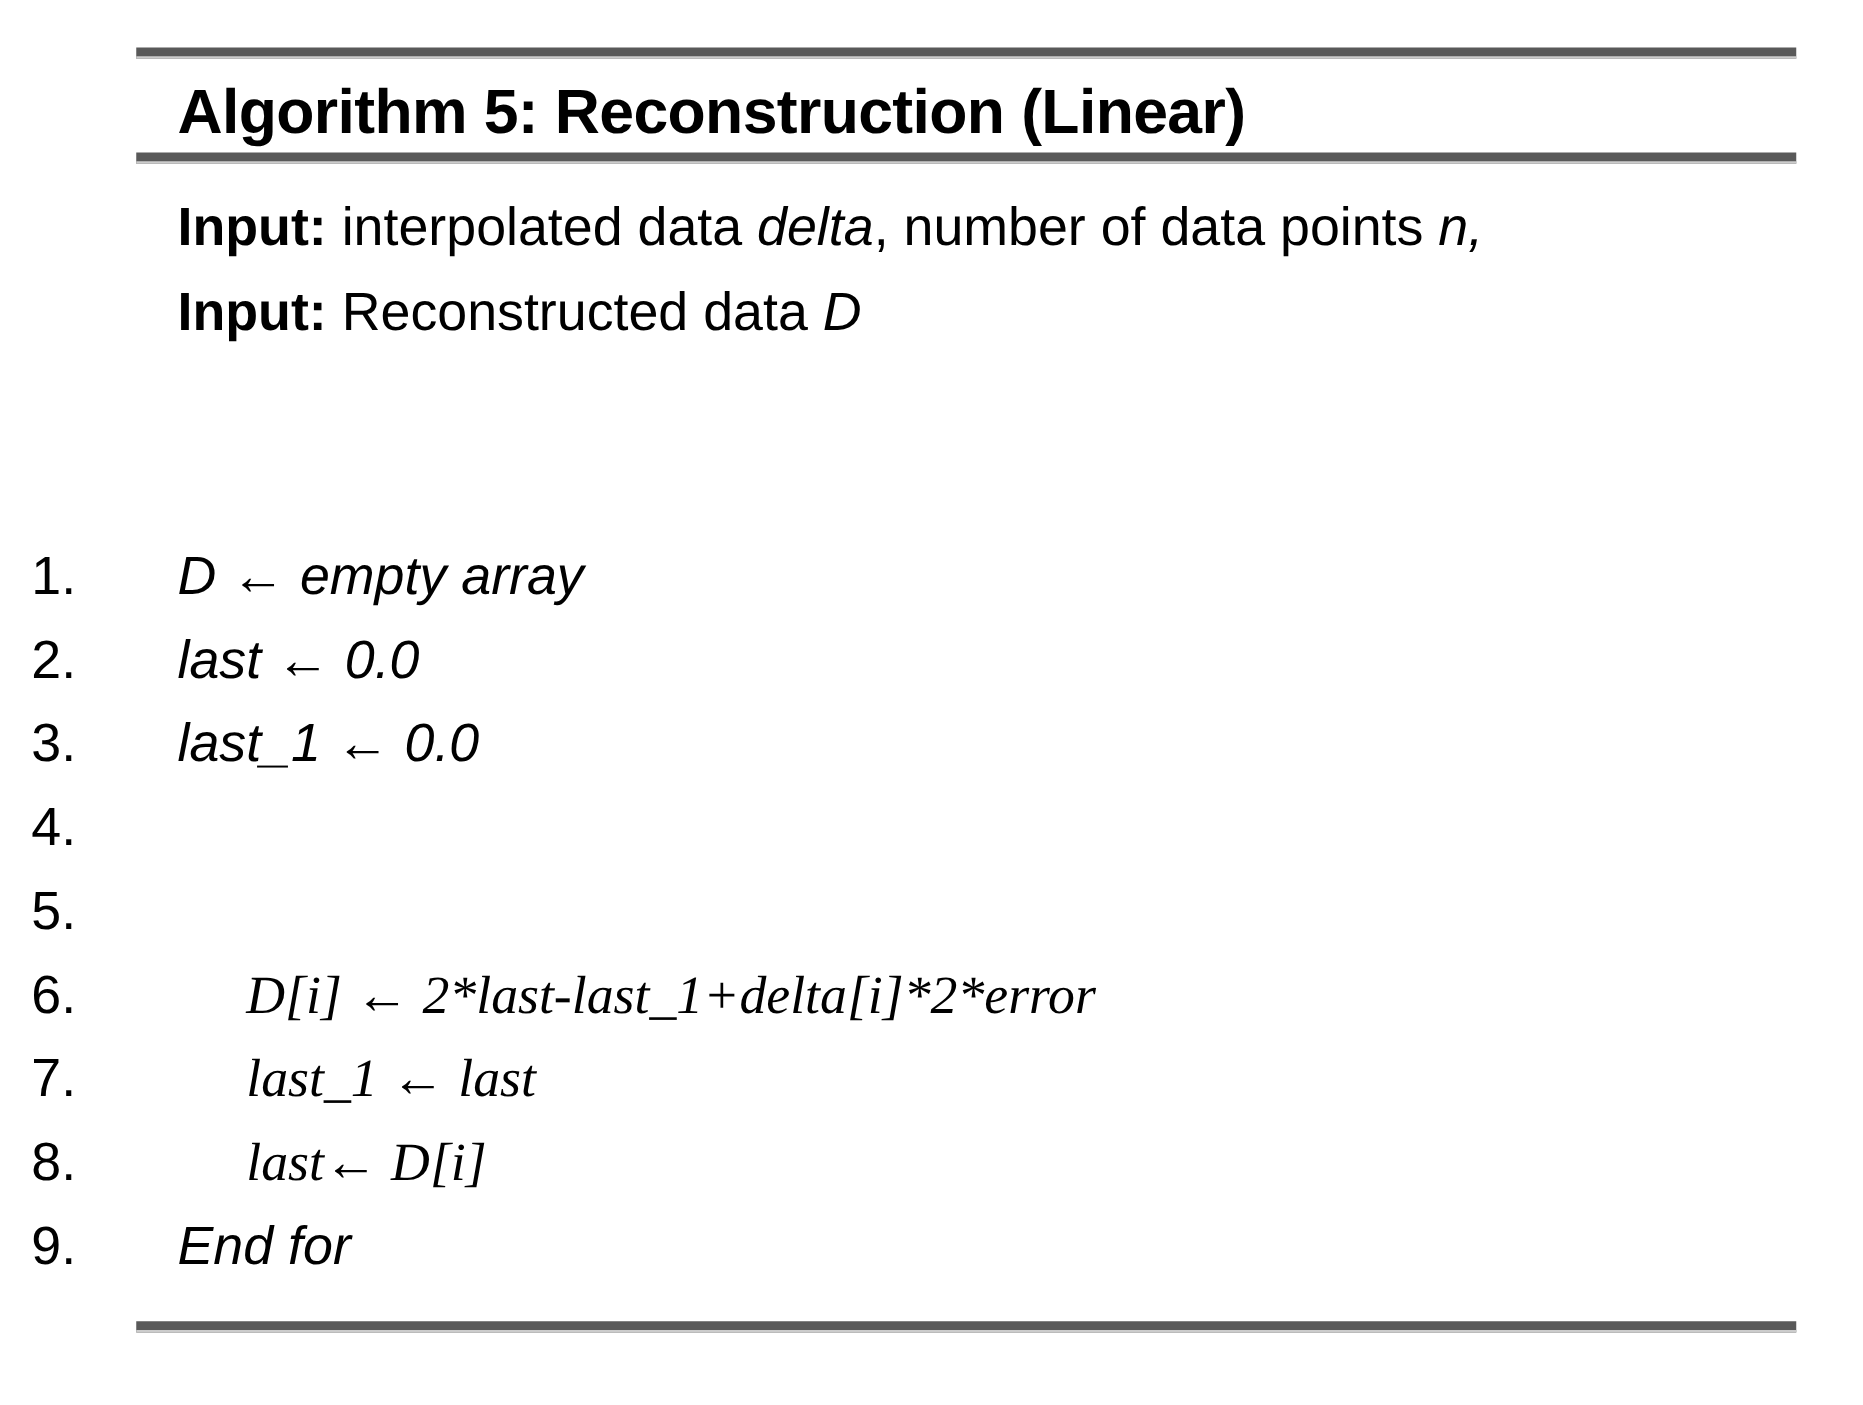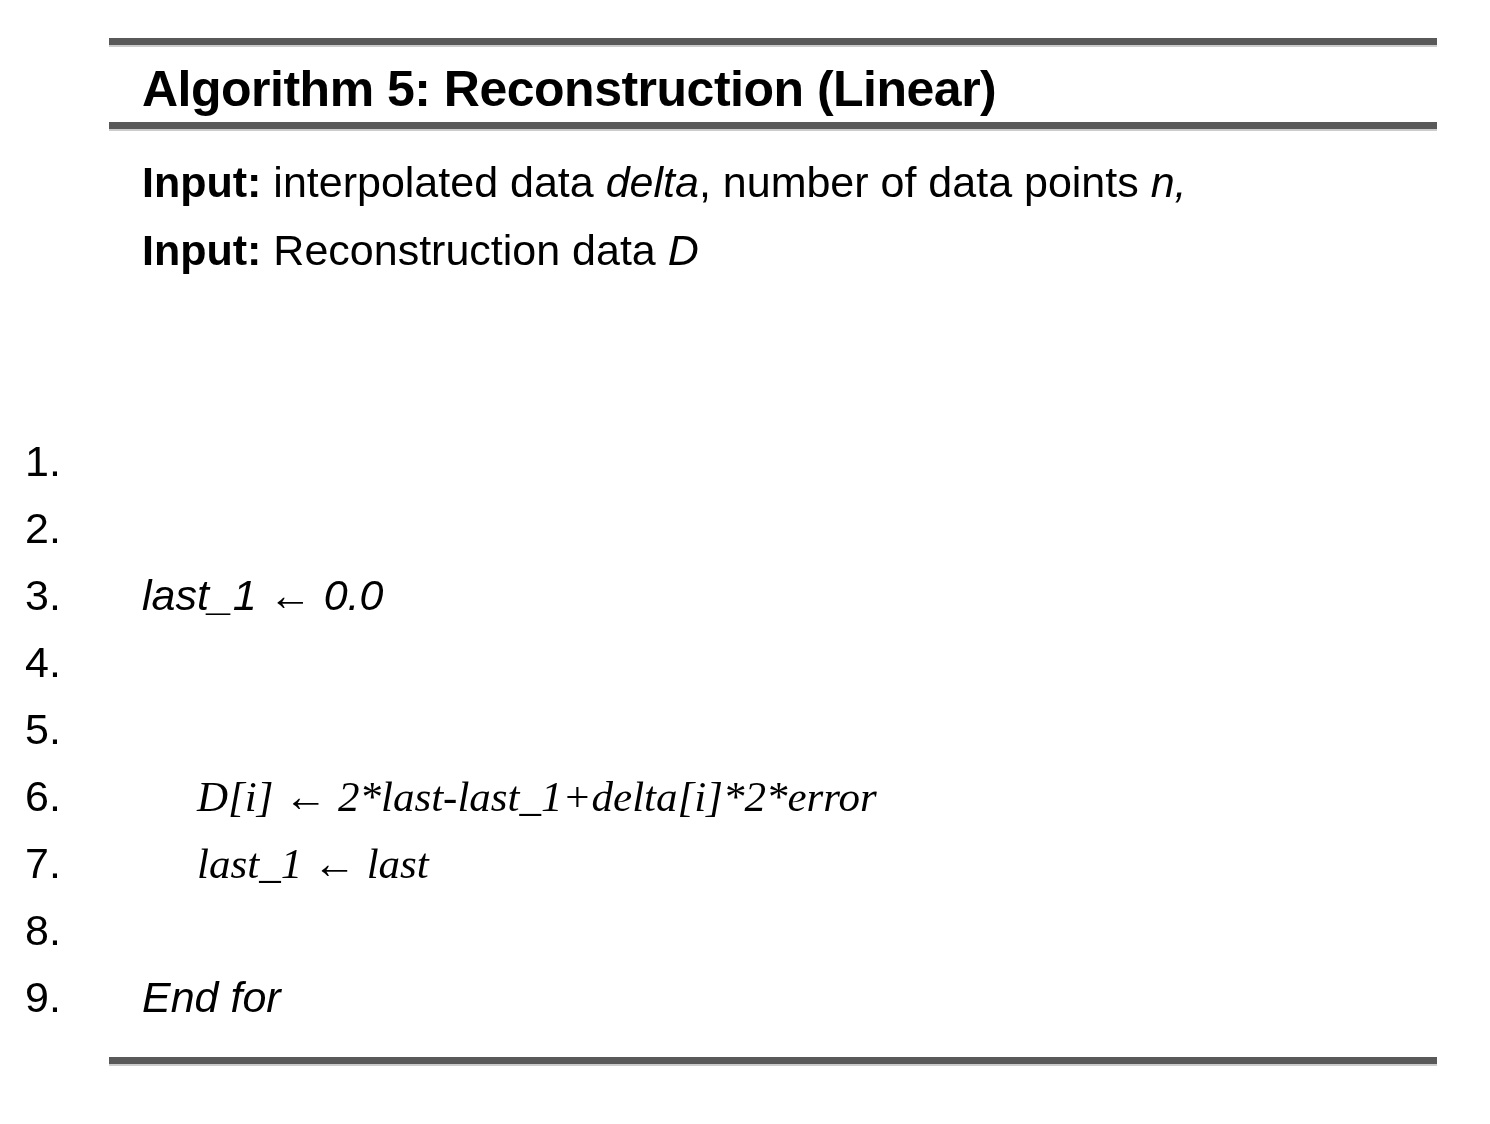--- a/index.html
+++ b/index.html
@@ -76,28 +76,30 @@
 </style>
 </head>
 <body>
 
 <div class="page">
   <div class="rule rule-top"></div>
   <div class="title">Algorithm 5: Reconstruction (Linear)</div>
   <div class="rule rule-mid"></div>
   <div class="io-block" id="io-block">
       <div class="io-line"><span class="seg-bold ">Input:</span><span class=""> interpolated data </span><span class="seg-italic">delta</span><span class="">, number of data points </span><span class="seg-italic">n,</span></div>
-      <div class="io-line"><span class="seg-bold ">Input:</span><span class=""> Reconstruction data </span><span class="seg-italic">D</span></div>
+      <div class="io-line"><span class="seg-bold ">Input:</span><span class=""> Reconstructed data </span><span class="seg-italic">D</span></div>
     </div>
   <div class="steps" id="steps">
       <div class="step-row">
         <span class="step-num">1.</span>
+        <span class="step-text">D ← empty array</span>
       </div>
       <div class="step-row">
         <span class="step-num">2.</span>
+        <span class="step-text">last ← 0.0</span>
       </div>
       <div class="step-row">
         <span class="step-num">3.</span>
         <span class="step-text">last_1 ← 0.0</span>
       </div>
       <div class="step-row">
         <span class="step-num">4.</span>
         <span class="step-text"></span>
       </div>
       <div class="step-row">
@@ -106,20 +108,21 @@
       <div class="step-row">
         <span class="step-num">6.</span>
         <span class="step-text indent-1">D[i] ← 2*last-last_1+delta[i]*2*error</span>
       </div>
       <div class="step-row">
         <span class="step-num">7.</span>
         <span class="step-text indent-1">last_1 ← last</span>
       </div>
       <div class="step-row">
         <span class="step-num">8.</span>
+        <span class="step-text indent-1">last← D[i]</span>
       </div>
       <div class="step-row">
         <span class="step-num">9.</span>
         <span class="step-text">End for</span>
       </div>
     </div>
   <div class="rule rule-bottom"></div>
 </div>
 
 </body></html>

